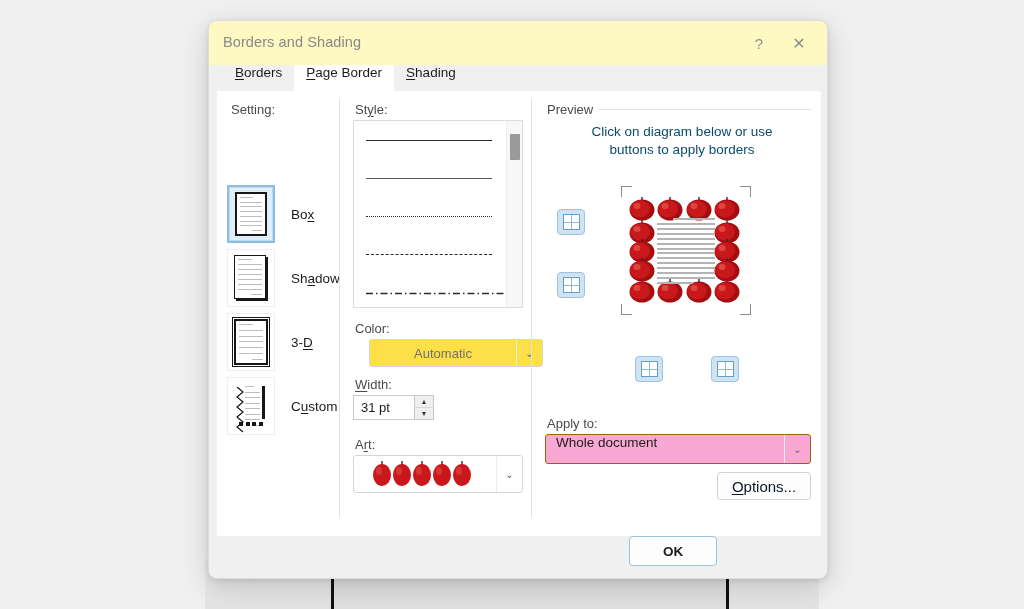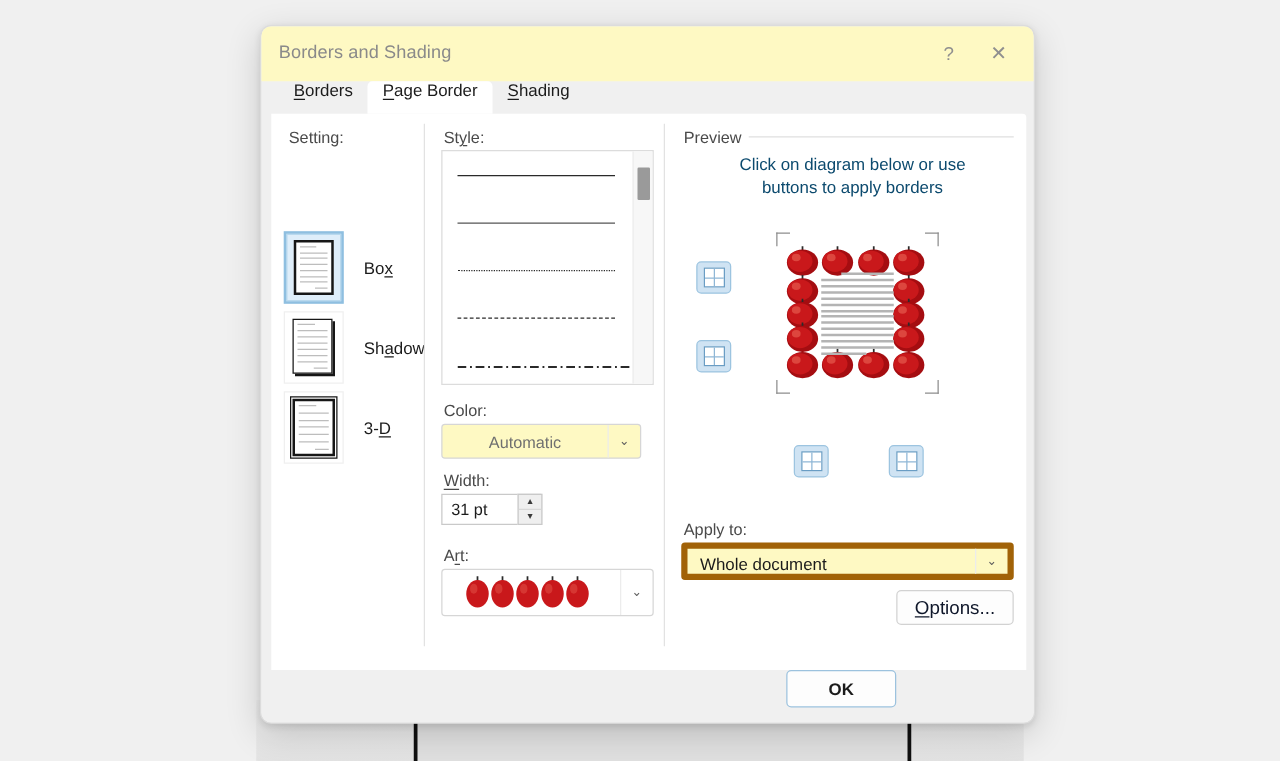--- a/index.html
+++ b/index.html
@@ -168,22 +168,22 @@
     position: absolute; right: 0; top: 0; width: 16px; bottom: 0;
     background: #f7f7f7; border-left: 1px solid #ededed;
   }
   #style-thumb {
     position: absolute; left: 3px; top: 13px; width: 10px; height: 26px;
     background: #9a9a9a; border-radius: 1px;
   }
 
   #color-label { left: 138px; top: 230px; }
   #color-combo {
-    position: absolute; left: 136px; top: 248px; width: 160px; height: 28px;
-    background: #fef9c3; border: 1px solid #d6d6d6; border-radius: 3px;
+    position: absolute; left: 152px; top: 248px; width: 174px; height: 28px;
+    background: #fde047; border: 1px solid #d6d6d6; border-radius: 3px;
     display: flex; align-items: center;
   }
   #color-value {
     flex: 1; text-align: center; font-size: 13px; color: #707070;
   }
   .combo-arrow {
     width: 26px; height: 100%; display: flex; align-items: center;
     justify-content: center; color: #5c5c5c; font-size: 10px;
     border-left: 1px solid #ececec;
   }
@@ -267,22 +267,22 @@
     height: 1px; background: #8fb7d6;
   }
   #pv-left-top  { left: 340px; top: 118px; }
   #pv-left-bot  { left: 340px; top: 181px; }
   #pv-bot-left  { left: 418px; top: 265px; }
   #pv-bot-right { left: 494px; top: 265px; }
 
   #applyto-label { left: 330px; top: 325px; }
   #applyto-combo {
     position: absolute; left: 328px; top: 343px; width: 266px; height: 30px;
-    background: #fef9c3; border: 5px solid #a16207; border-radius: 3px;
-    display: flex; align-items: flex-end;
+    background: #f9a8d4; border: 1px solid #a16207; border-radius: 3px;
+    display: flex; align-items: flex-start;
   }
   #applyto-value {
     flex: 1; padding-left: 10px; font-size: 13.5px; color: #1b1b1b;
   }
   #options-btn {
     position: absolute; left: 500px; top: 381px; width: 94px; height: 28px;
     background: #fdfdfd; border: 1px solid #d2d2d2; border-radius: 4px;
     display: flex; align-items: center; justify-content: center;
     font-size: 15px; color: #0f172a; cursor: default;
   }
@@ -383,20 +383,49 @@
               <i></i>
               <i></i>
               <i></i>
               <i class="short2"></i>
             </div>
         </div>
       </div>
       <div class="setting-name">3-<u>D</u></div>
     </div>
 
+    <div class="setting-item" style="top:286px">
+      <div class="setting-thumb">
+        <div class="page">
+          <div class="lines" style="padding-left:11px;padding-right:8px">
+              <i class="short"></i>
+              <i></i>
+              <i></i>
+              <i></i>
+              <i></i>
+              <i></i>
+              <i></i>
+              <i class="short2"></i>
+            </div>
+          <div class="zig">
+            <svg width="8" height="48" viewBox="0 0 8 48" preserveAspectRatio="none">
+              <polyline points="1,0 7,5 1,10 7,15 1,20 7,25 1,30 7,35 1,40 7,45" fill="none" stroke="#171717" stroke-width="1.2"></polyline>
+            </svg>
+          </div>
+          <div class="rightbar"></div>
+          <div class="dots">
+              <b></b>
+              <b></b>
+              <b></b>
+              <b></b>
+            </div>
+        </div>
+      </div>
+      <div class="setting-name">C<u>u</u>stom</div>
+    </div>
 
     <div class="vdiv" style="left:122px; top:8px; height:418px;"></div>
 
     <div id="style-label" class="col-label">St<u>y</u>le:</div>
 
     <div id="style-list">
       <div id="style-inner">
         <div class="style-row">
           <s style="border-top:1.8px solid #2a2a2a"></s>
         </div>

